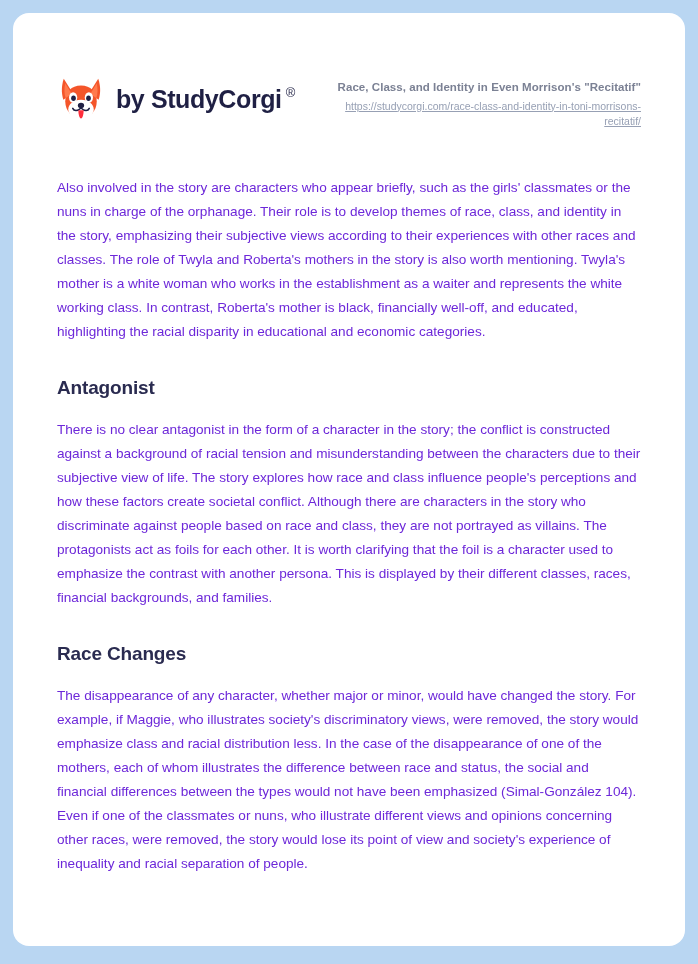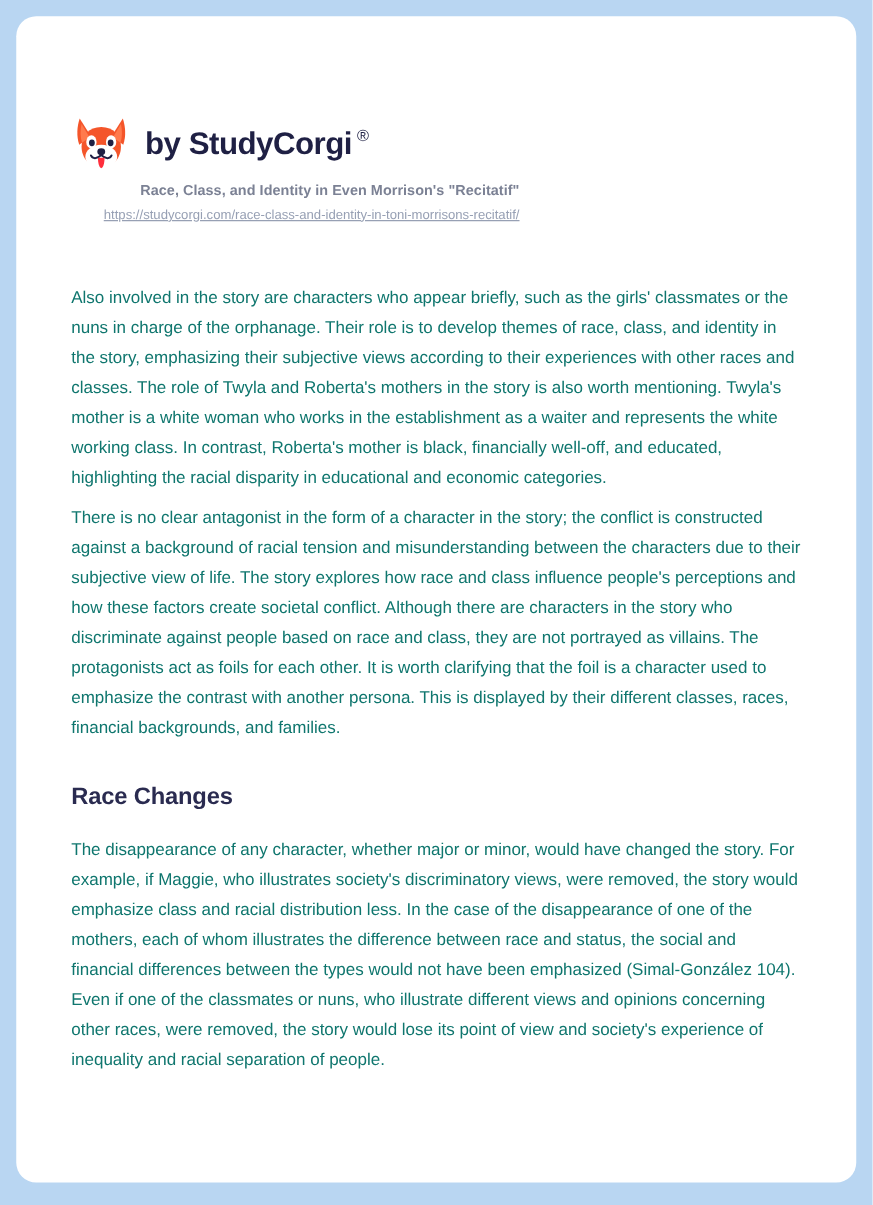--- a/index.html
+++ b/index.html
@@ -29,22 +29,21 @@
     padding: 0 44px;
     box-sizing: border-box;
     width: 100%;
   }
 
   
   .doc-header {
     display: flex;
     align-items: flex-start;
     justify-content: space-between;
-    padding-top: 76px;
-    flex-direction: column;
+    padding-top: 60px;
   }
   .brand {
     display: flex;
     align-items: center;
     gap: 11px;
     flex: 0 0 auto;
     padding-top: 2px;
   }
   .brand-logo {
     width: 48px;
@@ -92,21 +91,21 @@
     margin: 0;
     word-break: break-word;
     text-decoration: underline;
   }
 
   
   .article {
     padding-top: 46px;
   }
   .article p {
-    color: #0f766e;
+    color: #6d28d9;
     font-size: 13.6px;
     line-height: 24px;
     margin: 0 0 8px 0;
     text-align: left;
   }
   .article h2 {
     color: #2a2b50;
     font-size: 19px;
     font-weight: 700;
     line-height: 1.2;
@@ -161,20 +160,21 @@
         <p class="doc-url">https://studycorgi.com/race-class-and-identity-in-toni-morrisons-recitatif/</p>
       </div>
 
     </div>
 
     <div class="article">
 
       <p>Also involved in the story are characters who appear briefly, such as the girls' classmates or the nuns in charge of the orphanage. Their role is to develop themes of race, class, and identity in the story, emphasizing their subjective views according to their experiences with other races and classes. The role of Twyla and Roberta's mothers in the story is also worth mentioning. Twyla's mother is a white woman who works in the establishment as a waiter and represents the white working class. In contrast, Roberta's mother is black, financially well-off, and educated, highlighting the racial disparity in educational and economic categories.</p>
 
       <div class="section-block">
+        <h2>Antagonist</h2>
         <p>There is no clear antagonist in the form of a character in the story; the conflict is constructed against a background of racial tension and misunderstanding between the characters due to their subjective view of life. The story explores how race and class influence people's perceptions and how these factors create societal conflict. Although there are characters in the story who discriminate against people based on race and class, they are not portrayed as villains. The protagonists act as foils for each other. It is worth clarifying that the foil is a character used to emphasize the contrast with another persona. This is displayed by their different classes, races, financial backgrounds, and families.</p>
       </div>
 
       <div class="section-block">
         <h2>Race Changes</h2>
         <p>The disappearance of any character, whether major or minor, would have changed the story. For example, if Maggie, who illustrates society's discriminatory views, were removed, the story would emphasize class and racial distribution less. In the case of the disappearance of one of the mothers, each of whom illustrates the difference between race and status, the social and financial differences between the types would not have been emphasized (Simal-González 104). Even if one of the classmates or nuns, who illustrate different views and opinions concerning other races, were removed, the story would lose its point of view and society's experience of inequality and racial separation of people.</p>
       </div>
 
     </div>
 

